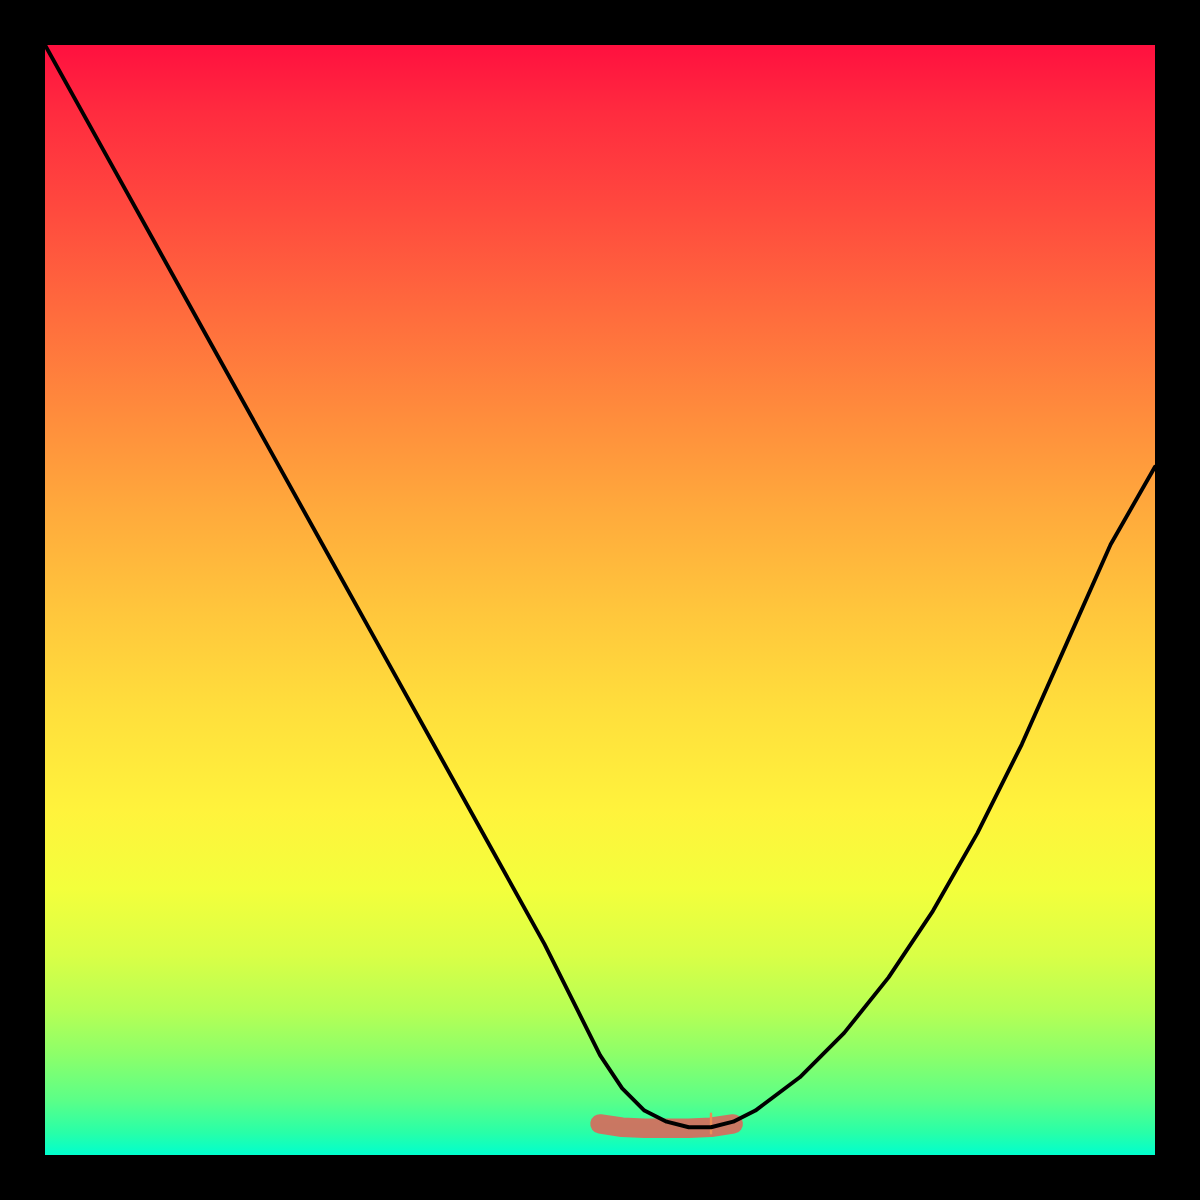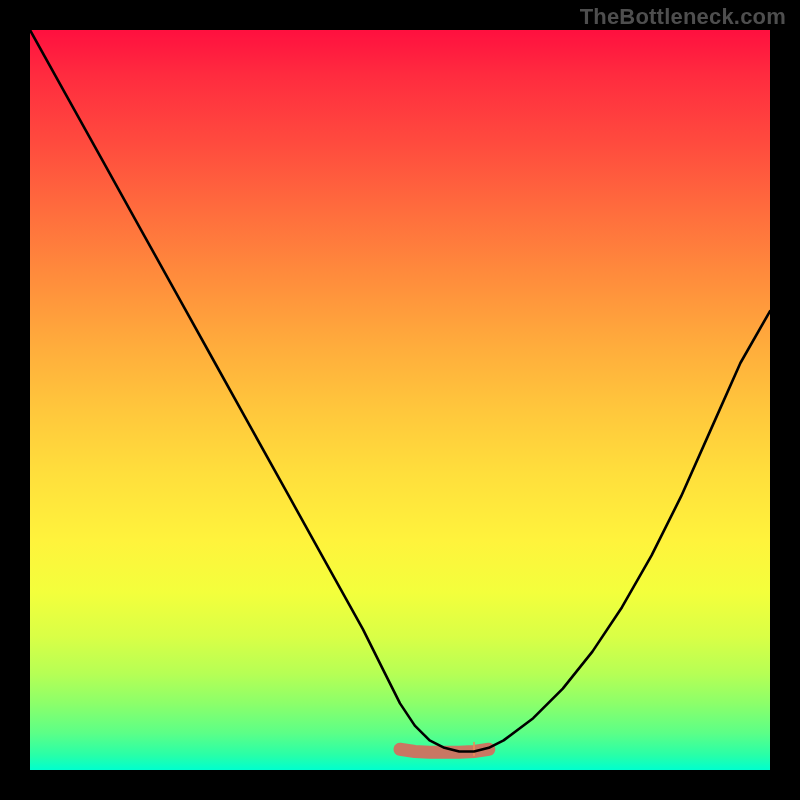--- a/index.html
+++ b/index.html
@@ -80,21 +80,20 @@
     stroke: #ec8c56;
     stroke-width: 1.6;
     stroke-linecap: round;
   }
 </style>
 </head>
 <body>
 
 <div class="frame">
 
-  <div class="watermark">TheBottleneck.com</div>
 
   <div class="plot">
     <svg class="curve-layer" viewBox="0 0 740 740">
       <g>
         <path id="highlight-path" class="highlight" d="M370.00 719.28 L384.80 721.50 L399.60 722.24 L414.40 722.24 L429.20 722.24 L444.00 721.50 L458.80 719.28"></path>
         <line id="highlight-tick" class="highlight-tick" x1="444.00" x2="444.00" y1="712.50" y2="725.50"></line>
       </g>
       <path id="curve-path" class="curve" d="M0.00 0.00 L37.00 66.60 L74.00 133.20 L111.00 199.80 L148.00 266.40 L185.00 333.00 L222.00 399.60 L259.00 466.20 L296.00 532.80 L333.00 599.40 L355.20 643.80 L370.00 673.40 L384.80 695.60 L399.60 710.40 L414.40 717.80 L429.20 721.50 L444.00 721.50 L458.80 717.80 L473.60 710.40 L503.20 688.20 L532.80 658.60 L562.40 621.60 L592.00 577.20 L621.60 525.40 L651.20 466.20 L680.80 399.60 L710.40 333.00 L740.00 281.20"></path>
     </svg>
   </div>

